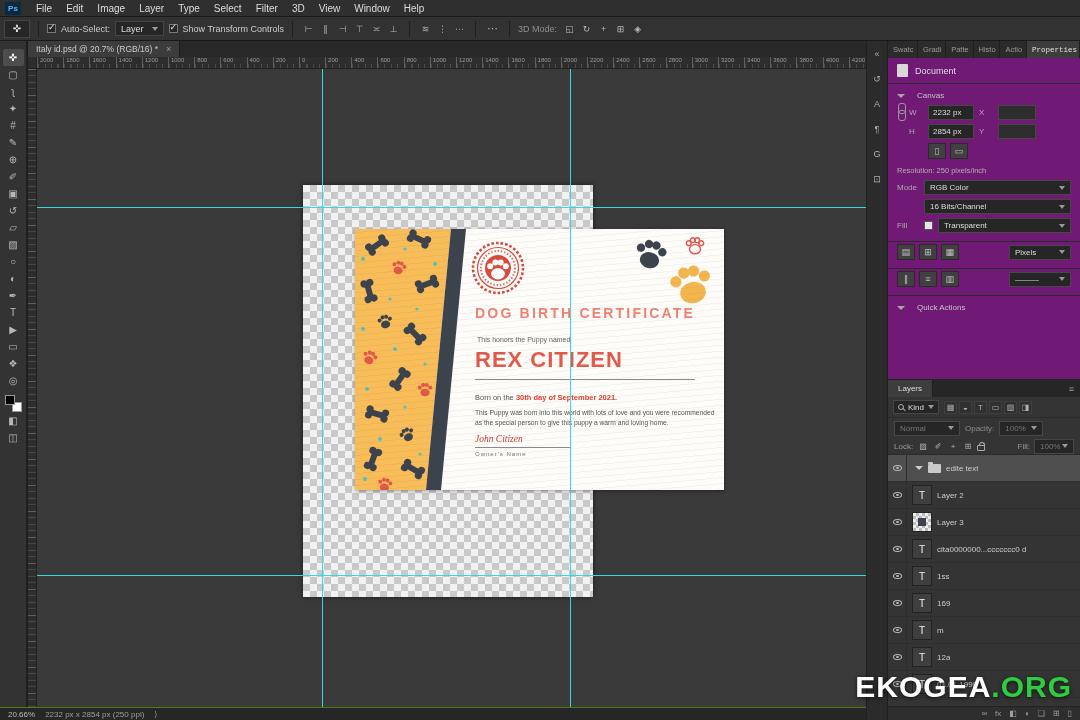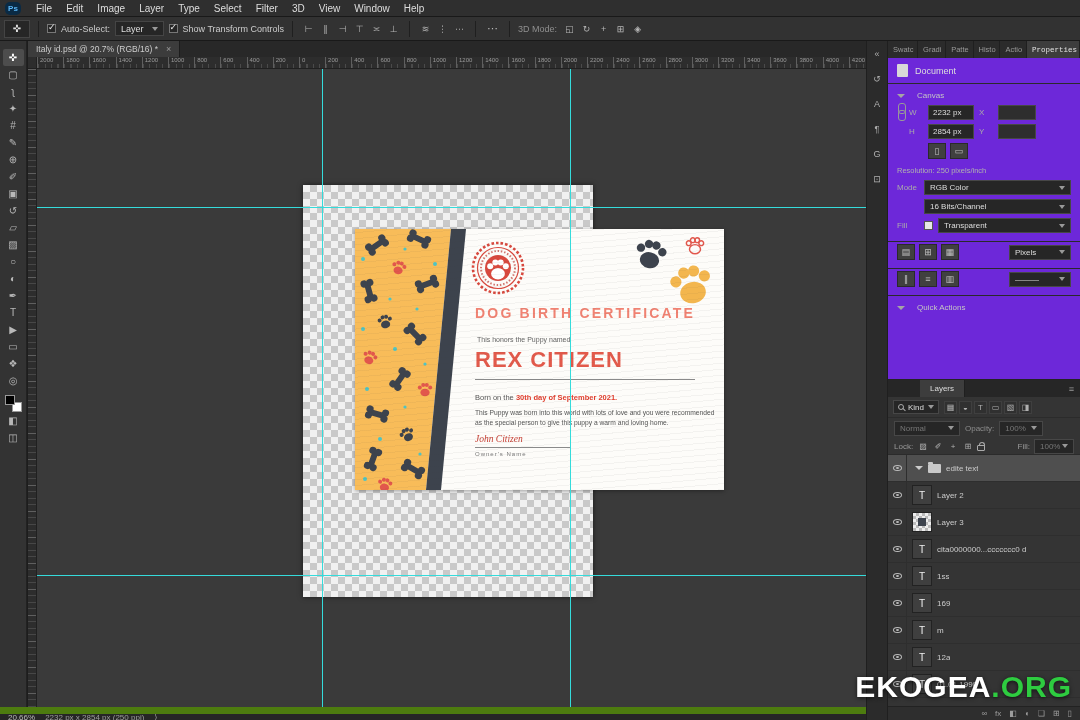--- a/index.html
+++ b/index.html
@@ -1,21 +1,21 @@
 <!DOCTYPE html>
 <html><head>
 <meta charset="utf-8">
 <style>
   * { box-sizing: border-box; margin: 0; padding: 0; }
   body { background:#111; font-family:"Liberation Sans", sans-serif; }
   .app { position:relative; width:1080px; height:720px; background:#1d1d1d; overflow:hidden; color:#ccc; }
 
   
   .menubar { position:absolute; top:0; left:0; right:0; height:17px; background:#2f2f2f; border-bottom:1px solid #191919; display:flex; align-items:center; font-size:10px; color:#ddd; z-index:60; }
-  .ps-logo { width:16px; height:13px; margin:0 8px 0 5px; background:#0a2a44; color:#5ab6f7; font-size:8px; font-weight:bold; display:flex; align-items:center; justify-content:center; border-radius:5px; }
+  .ps-logo { width:16px; height:13px; margin:0 8px 0 5px; background:#0a2a44; color:#5ab6f7; font-size:8px; font-weight:bold; display:flex; align-items:center; justify-content:center; border-radius:0; }
   .menu-item { padding:0 7px; height:100%; display:flex; align-items:center; cursor:default; }
 
   
   .optionsbar { position:absolute; top:17px; left:0; right:0; height:24px; background:#323232; border-bottom:1px solid #191919; display:flex; align-items:center; gap:5px; font-size:9px; color:#ccc; padding-left:4px; z-index:59; }
   .tool-preset { width:26px; height:18px; background:#262626; border:1px solid #444; display:flex; align-items:center; justify-content:center; font-size:10px; color:#ddd; }
   .vsep { width:1px; height:16px; background:#1f1f1f; margin:0 3px; flex:none; }
   .checkbox { width:9px; height:9px; border:1px solid #777; background:#262626; position:relative; flex:none; }
   .checkbox.checked::after { content:"✓"; position:absolute; top:-3px; left:0px; font-size:9px; color:#e8e8e8; }
   .dropdown { background:#262626; border:1px solid #454545; height:15px; display:inline-flex; align-items:center; gap:8px; padding:0 5px; font-size:9px; color:#ddd; }
   .dd-arrow { width:0; height:0; border-left:3px solid transparent; border-right:3px solid transparent; border-top:4px solid #999; }
@@ -71,21 +71,21 @@
   
   .panel-strip { position:absolute; top:41px; right:192px; bottom:0; width:22px; background:#2b2b2b; border-left:1px solid #1f1f1f; border-right:1px solid #1f1f1f; display:flex; flex-direction:column; align-items:center; padding-top:5px; gap:10px; font-size:9px; color:#b0b0b0; z-index:45; }
   .strip-icon { width:16px; height:15px; display:flex; align-items:center; justify-content:center; }
 
   
   .panels { position:absolute; top:41px; right:0; bottom:0; width:192px; background:#343434; z-index:45; display:flex; flex-direction:column; font-size:8px; }
   .panel-tabs { height:17px; background:#262626; display:flex; flex:none; }
   .ptab { padding:0 5px; display:flex; align-items:center; font-size:7.5px; color:#999; background:#2b2b2b; border-right:1px solid #1f1f1f; white-space:nowrap; overflow:hidden; }
   .ptab.active { background:#3d3d3d; color:#e0e0e0;font-family:Liberation Mono, monospace; }
 
-  .props { height:322px; flex:none; background:#6d28d9; border-bottom:1px solid #242424; overflow:hidden; }
+  .props { height:322px; flex:none; background:#701a75; border-bottom:1px solid #242424; overflow:hidden; }
   .props-header { display:flex; align-items:center; gap:7px; padding:6px 9px; font-size:9px; color:#ddd; border-bottom:1px solid #2b2b2b; }
   .doc-ic { width:11px; height:13px; background:#d8d8d8; border-radius:1px; flex:none; }
   .section-h { display:flex; align-items:center; gap:12px; padding:7px 9px 3px; color:#c5c5c5; font-size:8px; }
   .sec-chev { width:0; height:0; border-left:4px solid transparent; border-right:4px solid transparent; border-top:4px solid #a5a5a5; flex:none; }
   .prow { display:flex; align-items:center; gap:5px; padding:2px 9px; }
   .plabel { color:#aaa; width:14px; flex:none; }
   .plabel.wide { width:22px; }
   .field { background:#262626; border:1px solid #474747; height:15px; min-width:46px; display:flex; align-items:center; padding:0 4px; color:#ddd; font-size:8px; }
   .field.small { min-width:38px; }
   .field.disabled { color:#666; background:#2e2e2e; }
@@ -95,21 +95,21 @@
   .ibtn { width:18px; height:16px; background:#404040; border:1px solid #2a2a2a; display:flex; align-items:center; justify-content:center; font-size:9px; color:#c0c0c0; flex:none; }
   .res-text { padding:5px 9px 3px; color:#b0b0b0; font-size:7.5px; }
   .pselect { background:#262626; border:1px solid #474747; height:15px; display:flex; align-items:center; justify-content:space-between; padding:0 5px; color:#ddd; font-size:8px; flex:1; }
   .pselect.narrow { flex:none; width:62px; }
   .pdiv { height:1px; background:#2a2a2a; margin:6px 0 0; }
   .mini-check { width:9px; height:9px; background:#e6e6e6; border:1px solid #555; flex:none; }
 
   
   .layers-sec { flex:1; display:flex; flex-direction:column; background:#343434; overflow:hidden; }
   .layers-tabrow { height:17px; background:#262626; display:flex; align-items:stretch; flex:none; }
-  .ltab { padding:0 10px; display:flex; align-items:center; background:#3d3d3d; color:#ddd; font-size:8px; border-right:1px solid #1f1f1f;margin-left:32px; }
+  .ltab { padding:0 10px; display:flex; align-items:center; background:#3d3d3d; color:#ddd; font-size:8px; border-right:1px solid #1f1f1f; }
   .ltab-menu { margin-left:auto; display:flex; align-items:center; padding:0 6px; color:#999; font-size:9px; }
   .filter-row { height:21px; display:flex; align-items:center; gap:3px; padding:0 5px; flex:none; border-bottom:1px solid #2b2b2b; }
   .kind-dd { background:#262626; border:1px solid #474747; height:14px; display:flex; align-items:center; gap:4px; padding:0 4px; color:#ddd; }
   .mag { width:6px; height:6px; border:1px solid #aaa; border-radius:50%; position:relative; flex:none; }
   .mag::after { content:""; position:absolute; width:4px; height:1px; background:#aaa; right:-3px; bottom:-1px; transform:rotate(45deg); }
   .f-icon { width:13px; height:13px; display:flex; align-items:center; justify-content:center; color:#b0b0b0; font-size:8px; border:1px solid #3f3f3f; background:#303030; flex:none; }
   .blend-row { height:20px; display:flex; align-items:center; gap:5px; padding:0 6px; flex:none; }
   .lock-row { height:17px; display:flex; align-items:center; gap:4px; padding:0 6px; flex:none; color:#999; border-bottom:1px solid #2b2b2b; }
   .lk-icon { width:12px; height:12px; display:flex; align-items:center; justify-content:center; font-size:8px; color:#b0b0b0; }
   .css-padlock { position:relative; width:8px; height:6px; border:1px solid #aaa; border-radius:1px; margin-top:4px; }
@@ -124,21 +124,21 @@
   .folder-ic { display:none; position:relative; width:13px; height:9px; background:#c9c9c9; border-radius:1px; flex:none; }
   .folder-ic::before { content:""; position:absolute; top:-2px; left:0; width:5px; height:2px; background:#c9c9c9; border-radius:1px 1px 0 0; }
   .t-group .grp-chev, .t-group .folder-ic { display:block; }
   .thumb { width:20px; height:20px; background:#3f3f3f; border:1px solid #222; display:flex; align-items:center; justify-content:center; font-size:10px; color:#f0f0f0; flex:none; }
   .t-image .thumb { background:conic-gradient(#bbb 25%, #eee 0 50%, #bbb 0 75%, #eee 0) 0 0 / 6px 6px; position:relative; }
   .t-image .thumb::after { content:""; position:absolute; inset:5px; background:#3d434d; }
   .layer-label { white-space:nowrap; overflow:hidden; text-overflow:ellipsis; }
   .layers-bottom { height:14px; background:#2e2e2e; border-top:1px solid #222; display:flex; align-items:center; justify-content:flex-end; gap:8px; padding:0 8px; flex:none; font-size:8px; color:#9d9d9d; }
 
   
-  .statusbar { position:absolute; left:0; bottom:0; width:866px; height:13px; background:#262626; border-top:7px solid #4d7c0f; display:flex; align-items:center; gap:10px; padding-left:8px; font-size:8px; color:#9d9d9d; z-index:55; }
+  .statusbar { position:absolute; left:0; bottom:0; width:866px; height:13px; background:#262626; border-top:1px solid #4d7c0f; display:flex; align-items:center; gap:10px; padding-left:8px; font-size:8px; color:#9d9d9d; z-index:55; }
   .status-zoom { color:#bbb; }
 
   
   .watermark { position:absolute; right:8px; bottom:16px; z-index:70; font-size:30px; font-weight:bold; letter-spacing:1px; color:#fff; text-shadow:0 1px 4px rgba(0,0,0,.65); }
   .watermark .org { color:#2ecc40; }
 </style>
 </head>
 <body>
 
 <div class="app">

